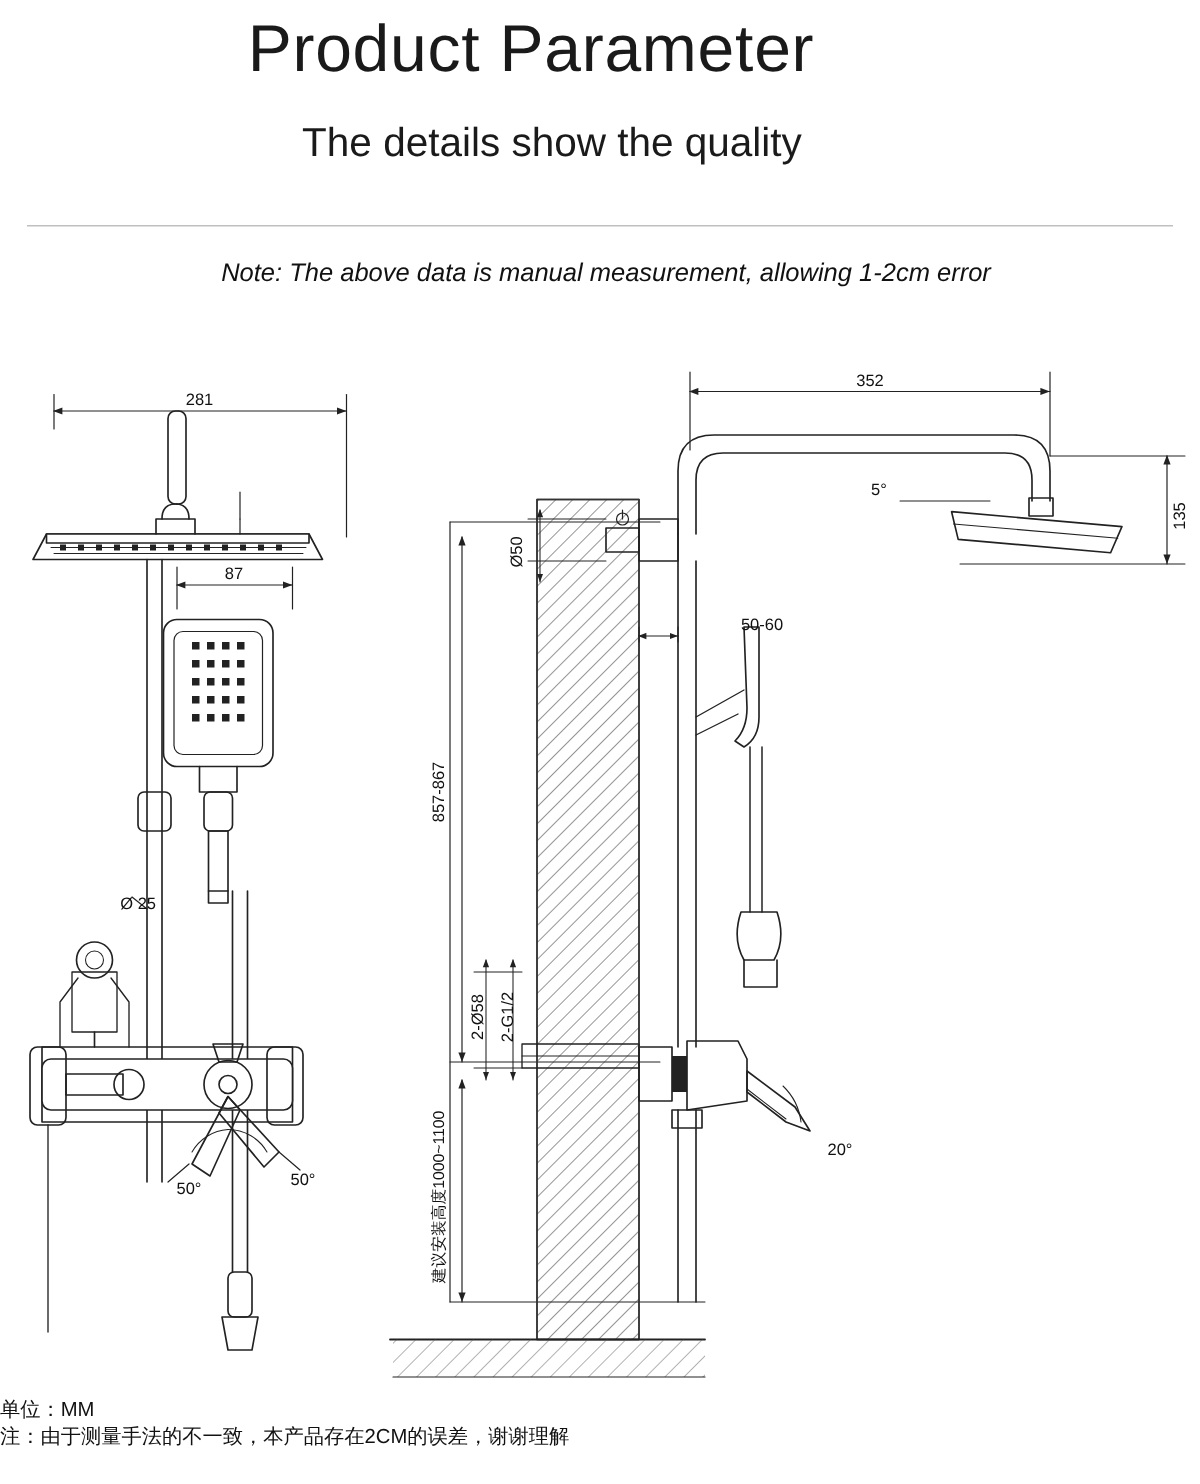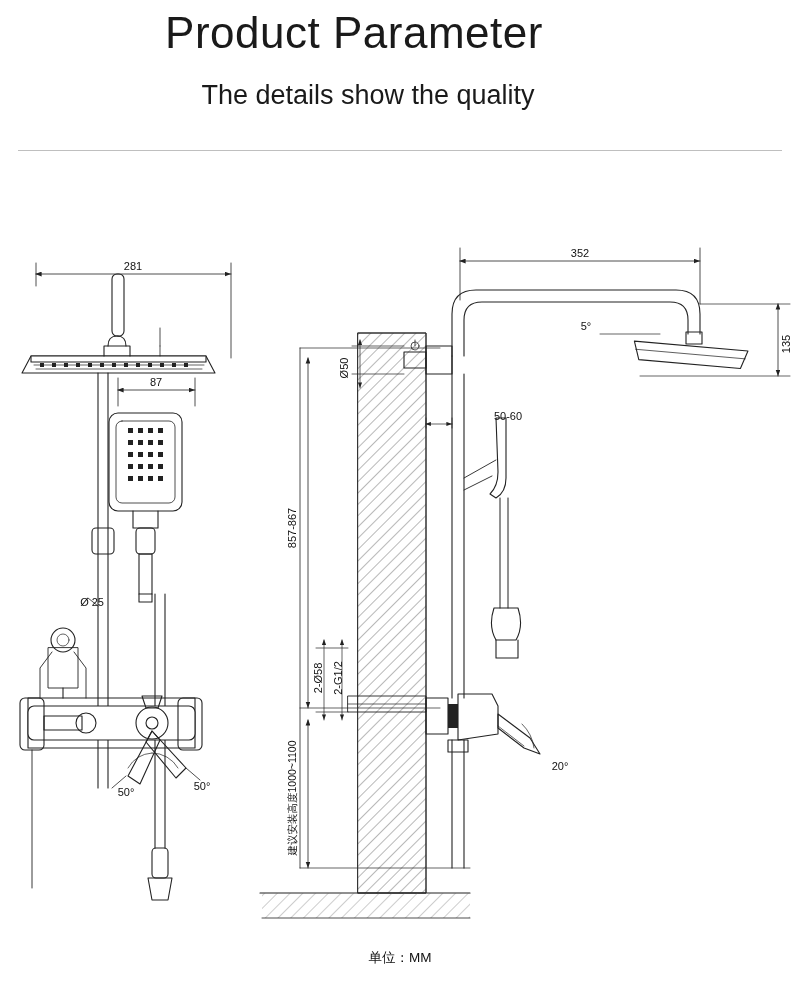--- a/index.html
+++ b/index.html
@@ -25,32 +25,33 @@
   }
 
   
   .drawing{position:absolute;top:228px;left:0;width:800px;height:700px;}
   .drawing svg{display:block;}
 
   
   .footer{
     position:absolute;bottom:22px;left:0;width:800px;
     display:flex;justify-content:center;
-    font-size:13.5px;color:#111;
+    font-size:13.5px;color:#111;flex-direction:column;
   }
   .footer span{white-space:nowrap;}
 </style>
 </head>
 <body>
 
 <div class="page">
 
   <div class="title">Product Parameter</div>
   <div class="subtitle">The details show the quality</div>
   <div class="rule"></div>
+  <div class="note">Note: The above data is manual measurement, allowing 1-2cm error</div>
 
   <div class="drawing">
     <svg width="800" height="700" viewBox="0 0 800 700" xmlns="http://www.w3.org/2000/svg">
       <defs>
         <marker id="ar" markerWidth="9" markerHeight="9" refX="8" refY="3" orient="auto">
           <path d="M0,0 L8,3 L0,6 z" fill="#222"></path>
         </marker>
         <marker id="arS" markerWidth="9" markerHeight="9" refX="1" refY="3" orient="auto">
           <path d="M8,0 L0,3 L8,6 z" fill="#222"></path>
         </marker>
@@ -267,15 +268,16 @@
         <text x="322" y="450" transform="rotate(-90 322 450)">2-Ø58</text>
         <text x="342" y="450" transform="rotate(-90 342 450)">2-G1/2</text>
         <text x="296" y="570" transform="rotate(-90 296 570)" font-size="10.5">建议安装高度1000~1100</text>
         <text x="560" y="542">20°</text>
       </g>
     </svg>
   </div>
 
   <div class="footer">
     <span>单位：MM</span>
+    <span>注：由于测量手法的不一致，本产品存在2CM的误差，谢谢理解</span>
   </div>
 
 </div>
 
 </body></html>

